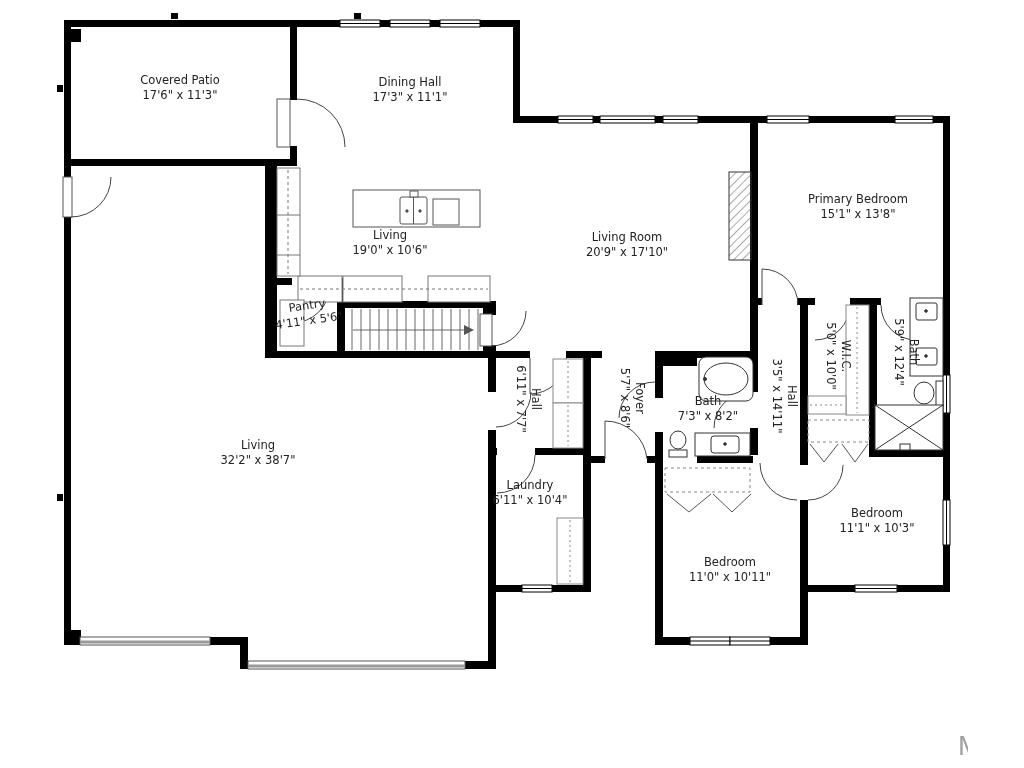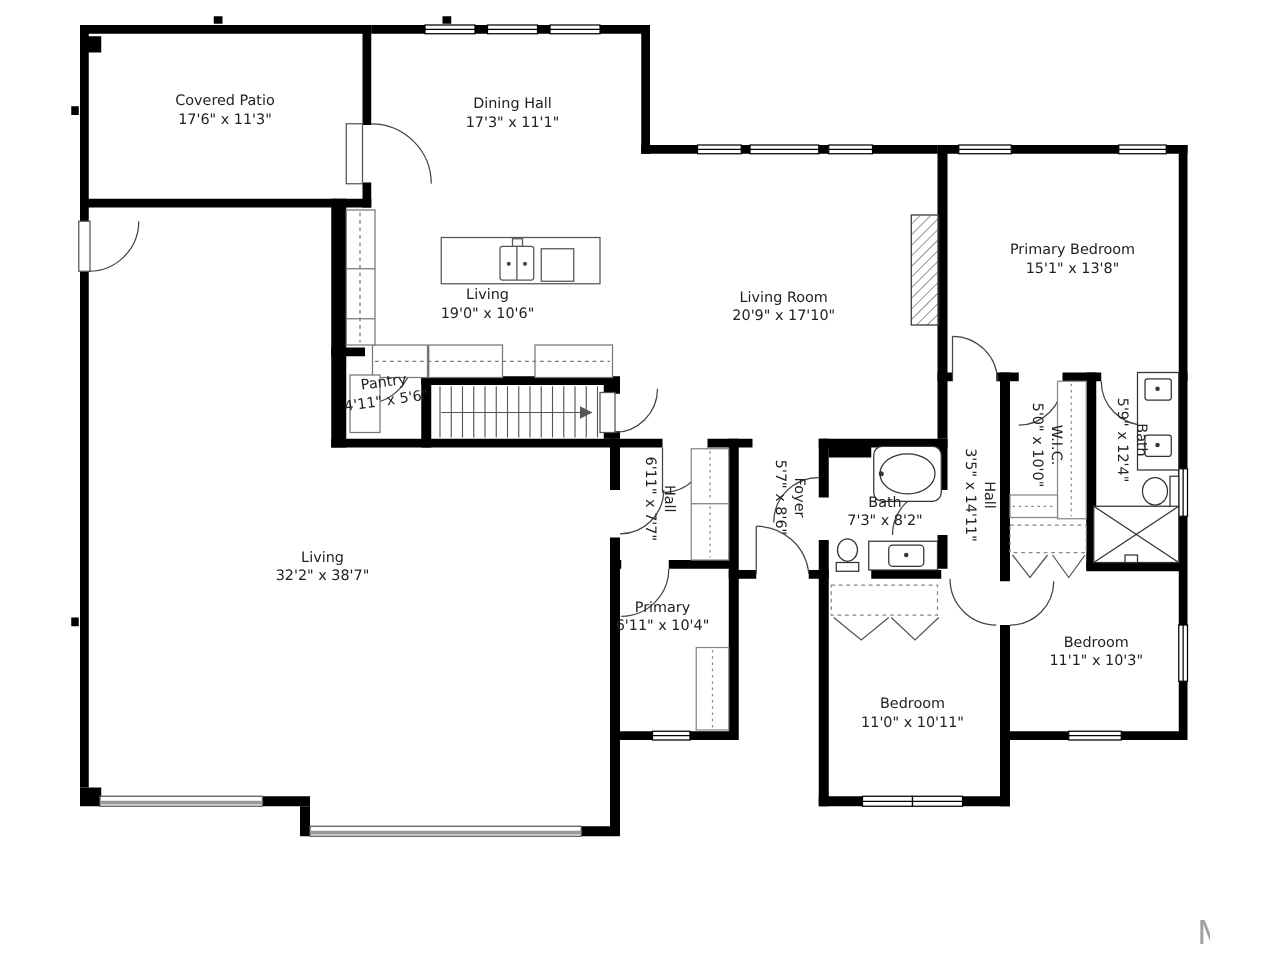--- a/index.html
+++ b/index.html
@@ -344,21 +344,21 @@
 </div>
 <div class="lbl rot" style="left:838px;top:356px">
   <span class="rname">W.I.C.</span>
   <span class="rdims">5'0" x 10'0"</span>
 </div>
 <div class="lbl rot" style="left:906px;top:352px">
   <span class="rname">Bath</span>
   <span class="rdims">5'9" x 12'4"</span>
 </div>
 <div class="lbl" style="left:530px;top:493px">
-  <span class="rname">Primary</span>
+  <span class="rname">Laundry</span>
   <span class="rdims">6'11" x 10'4"</span>
 </div>
 <div class="lbl" style="left:730px;top:570px">
   <span class="rname">Bedroom</span>
   <span class="rdims">11'0" x 10'11"</span>
 </div>
 <div class="lbl" style="left:877px;top:521px">
   <span class="rname">Bedroom</span>
   <span class="rdims">11'1" x 10'3"</span>
 </div>

